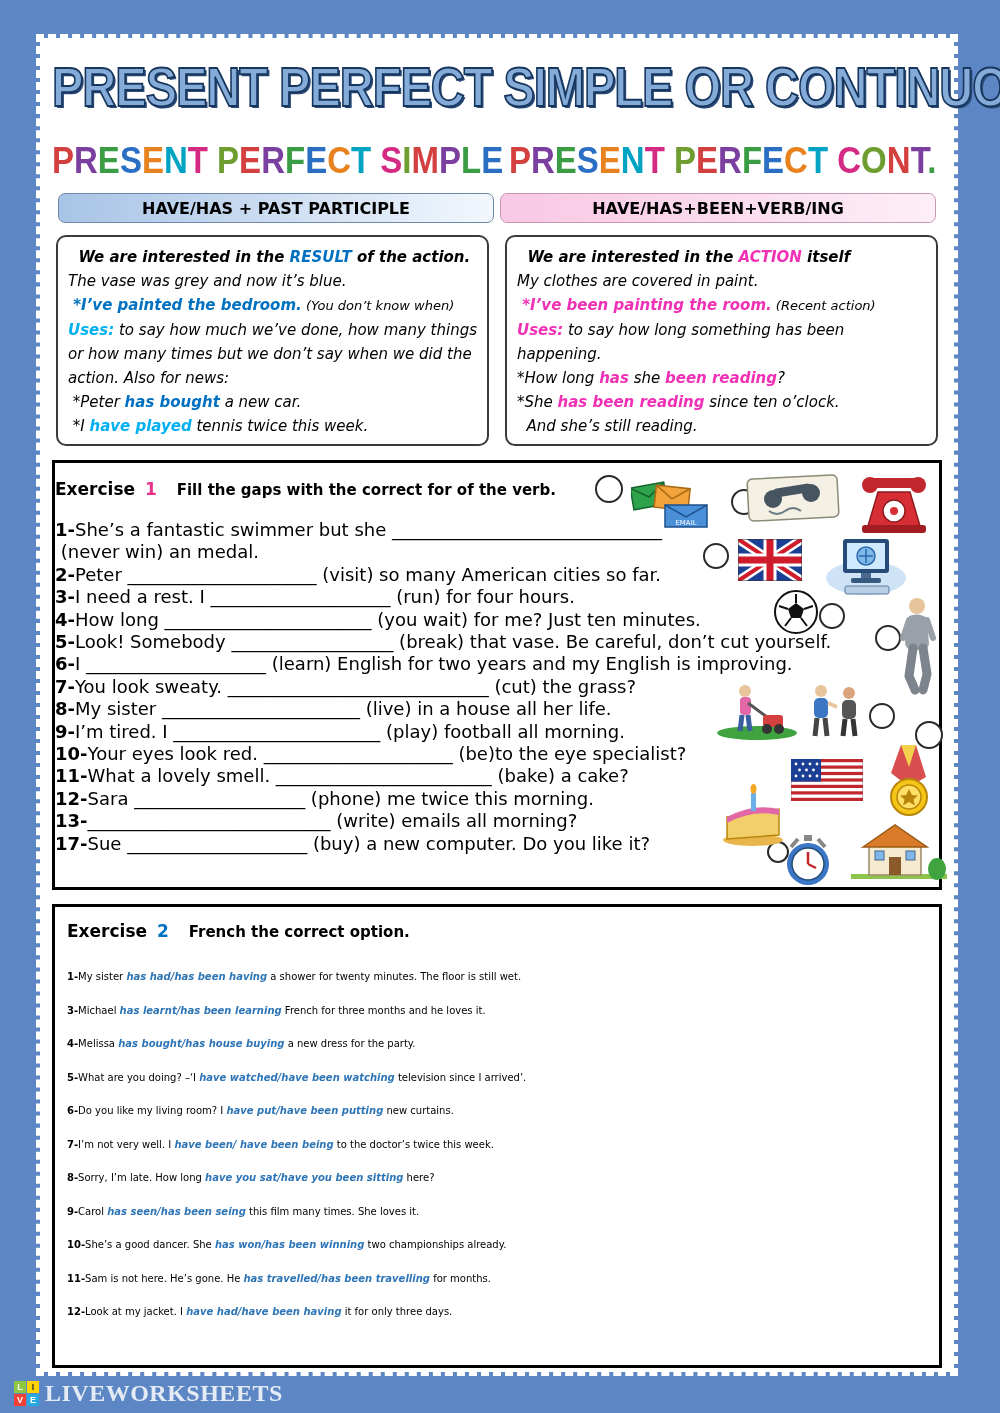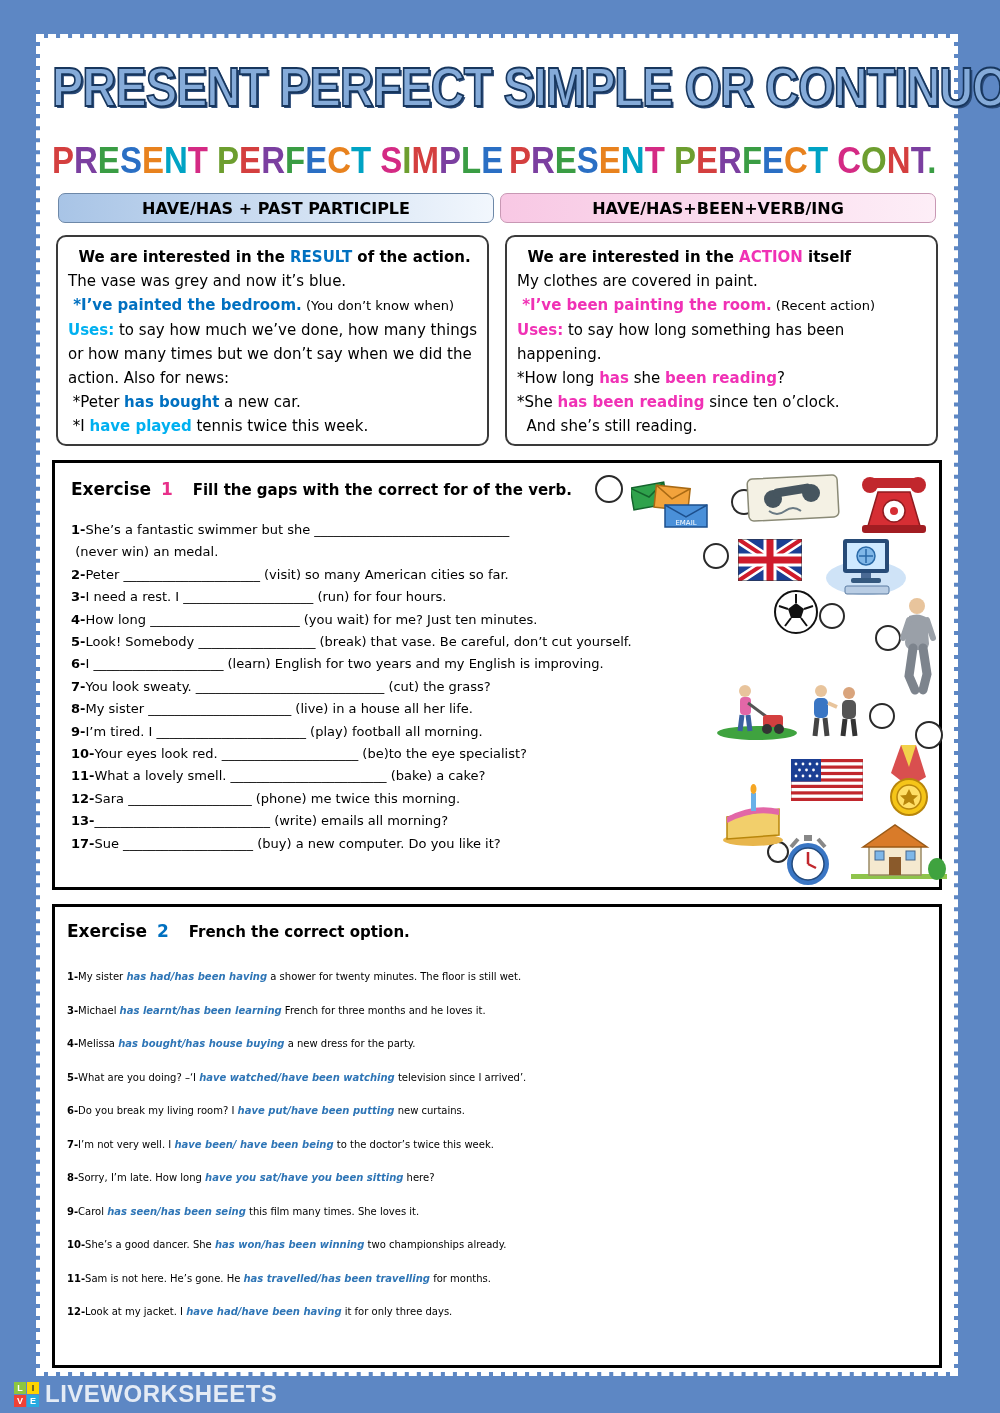--- a/index.html
+++ b/index.html
@@ -18,32 +18,32 @@
   .headings-row { display:flex; margin-top:30px; }
   .col-heading { flex:1; text-align:center; font-family:"Liberation Sans", sans-serif; font-weight:bold;
                  font-size:33px; transform:scaleY(1.12); transform-origin:center top; white-space:nowrap; }
 
   .pills-row { display:flex; justify-content:space-between; margin-top:16px; padding:0 6px; }
   .pill { width:436px; height:30px; display:flex; align-items:center; justify-content:center;
           font-weight:bold; font-size:16px; border-radius:7px; }
   .pill-blue { background:linear-gradient(90deg,#a8c4e6,#f2f7fd); border:1px solid #6d88a8; }
   .pill-pink { background:linear-gradient(90deg,#f8c8e4,#fdeef7); border:1px solid #c898b4; }
 
-  .boxes-row { display:flex; justify-content:space-between; margin-top:12px; padding:0 4px; gap:16px; }
+  .boxes-row { display:flex; justify-content:space-between; margin-top:12px; padding:0 4px; gap:16px;font-style:italic; }
   .info-box { width:443px; min-height:206px; border:2px solid #3a3a3a; border-radius:10px; padding:8px 10px 6px; font-size:15px; }
   .info-line { line-height:24px; white-space:pre-wrap; }
 
   .exercise-box { border:3px solid #000; margin-top:14px; position:relative; background:#fff; }
-  .ex1 { height:430px; padding:16px 10px 0 16px; }
+  .ex1 { height:430px; padding:16px 10px 0 0; }
   .ex2 { height:464px; padding:14px 10px 0 12px; }
   .ex-header { font-size:17px; font-weight:bold; position:relative; z-index:2; }
   .ex-num { margin-left:4px; }
   .ex-instruction { font-size:15px; margin-left:14px; }
   .ex1-items { margin-top:20px; position:relative; z-index:2; width:845px; }
-  .ex1-line { font-size:13px; line-height:22.4px; white-space:pre-wrap; }
+  .ex1-line { font-size:18px; line-height:22.4px; white-space:pre-wrap; }
   .ex2-items { margin-top:26px; }
   .ex2-line { font-size:10px; line-height:20px; margin-bottom:13.5px; white-space:pre-wrap; }
 
   .seg-n {}
   .seg-b { font-weight:bold; }
   .seg-blue { font-weight:bold; color:#0070c0; }
   .seg-cyan { font-weight:bold; color:#00b0f0; }
   .seg-pink { font-weight:bold; color:#f031b5; }
   .seg-small { font-size:13px; }
   .seg-opt { font-weight:bold; font-style:italic; color:#2e75b6; }
@@ -51,21 +51,21 @@
   .clipart { position:absolute; inset:0; z-index:1; }
   .clip { position:absolute; }
   .circle-marker { position:absolute; border:2px solid #2a2a2a; border-radius:50%; background:#fff; }
 
   .footer { position:absolute; left:14px; top:1380px; display:flex; align-items:center; gap:6px; }
   .logo { display:grid; grid-template-columns:12px 12px; grid-auto-rows:12px; gap:1px; }
   .lg { display:flex; align-items:center; justify-content:center; font-size:9px; font-weight:bold;
         font-family:"Liberation Sans", sans-serif; color:#fff; }
   .lg0 { background:#8dc63f; } .lg1 { background:#ffd400; color:#333; }
   .lg2 { background:#ef4136; } .lg3 { background:#27aae1; }
-  .brand { font-family:Liberation Sans, sans-serif; font-weight:bold; font-size:24px;
+  .brand { font-family:Liberation Serif, serif; font-weight:bold; font-size:24px;
            color:#e4ebf5; letter-spacing:0.5px; }
 </style>
 </head>
 <body>
 
 <div class="sheet">
 
   <h1 class="main-title">PRESENT PERFECT SIMPLE OR CONTINUOUS</h1>
 
   <div class="headings-row">
@@ -315,21 +315,21 @@
       <span>Exercise</span>
       <span class="ex-num" style="color: rgb(0, 112, 192);">2</span>
       <span class="ex-instruction">French the correct option.</span>
     </div>
 
     <div class="ex2-items">
         <div class="ex2-line"><span class="seg-b">1-</span><span class="seg-n">My sister </span><span class="seg-opt">has had/has been having</span><span class="seg-n"> a shower for twenty minutes. The floor is still wet.</span></div>
         <div class="ex2-line"><span class="seg-b">3-</span><span class="seg-n">Michael </span><span class="seg-opt">has learnt/has been learning</span><span class="seg-n"> French for three months and he loves it.</span></div>
         <div class="ex2-line"><span class="seg-b">4-</span><span class="seg-n">Melissa </span><span class="seg-opt">has bought/has house buying</span><span class="seg-n"> a new dress for the party.</span></div>
         <div class="ex2-line"><span class="seg-b">5-</span><span class="seg-n">What are you doing? –‘I </span><span class="seg-opt">have watched/have been watching</span><span class="seg-n"> television since I arrived’.</span></div>
-        <div class="ex2-line"><span class="seg-b">6-</span><span class="seg-n">Do you break my living room? I </span><span class="seg-opt">have put/have been putting</span><span class="seg-n"> new curtains.</span></div>
+        <div class="ex2-line"><span class="seg-b">6-</span><span class="seg-n">Do you like my living room? I </span><span class="seg-opt">have put/have been putting</span><span class="seg-n"> new curtains.</span></div>
         <div class="ex2-line"><span class="seg-b">7-</span><span class="seg-n">I’m not very well. I </span><span class="seg-opt">have been/ have been being</span><span class="seg-n"> to the doctor’s twice this week.</span></div>
         <div class="ex2-line"><span class="seg-b">8-</span><span class="seg-n">Sorry, I’m late. How long </span><span class="seg-opt">have you sat/have you been sitting</span><span class="seg-n"> here?</span></div>
         <div class="ex2-line"><span class="seg-b">9-</span><span class="seg-n">Carol </span><span class="seg-opt">has seen/has been seing</span><span class="seg-n"> this film many times. She loves it.</span></div>
         <div class="ex2-line"><span class="seg-b">10-</span><span class="seg-n">She’s a good dancer. She </span><span class="seg-opt">has won/has been winning</span><span class="seg-n"> two championships already.</span></div>
         <div class="ex2-line"><span class="seg-b">11-</span><span class="seg-n">Sam is not here. He’s gone. He </span><span class="seg-opt">has travelled/has been travelling</span><span class="seg-n"> for months.</span></div>
         <div class="ex2-line"><span class="seg-b">12-</span><span class="seg-n">Look at my jacket. I </span><span class="seg-opt">have had/have been having</span><span class="seg-n"> it for only three days.</span></div>
       </div>
   </div>
 
 </div>

